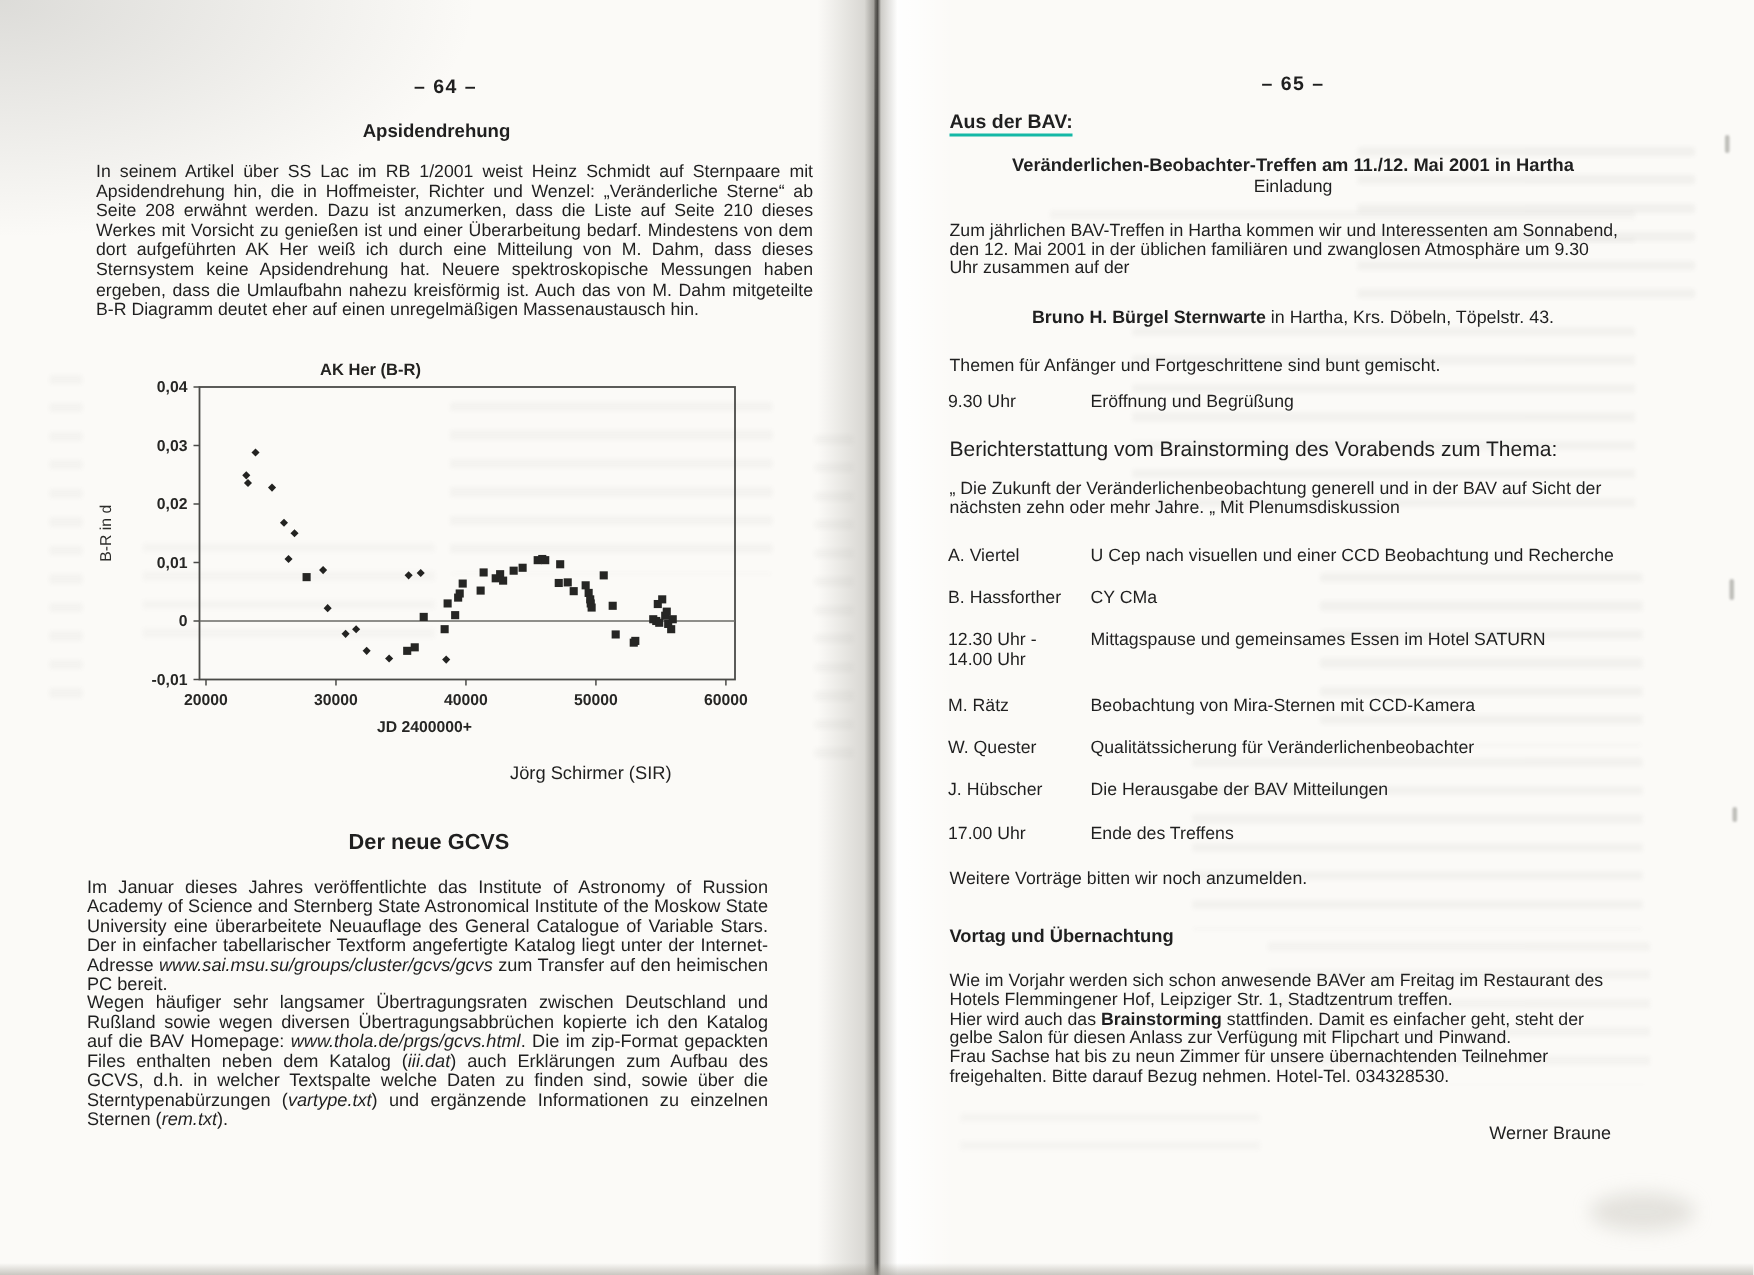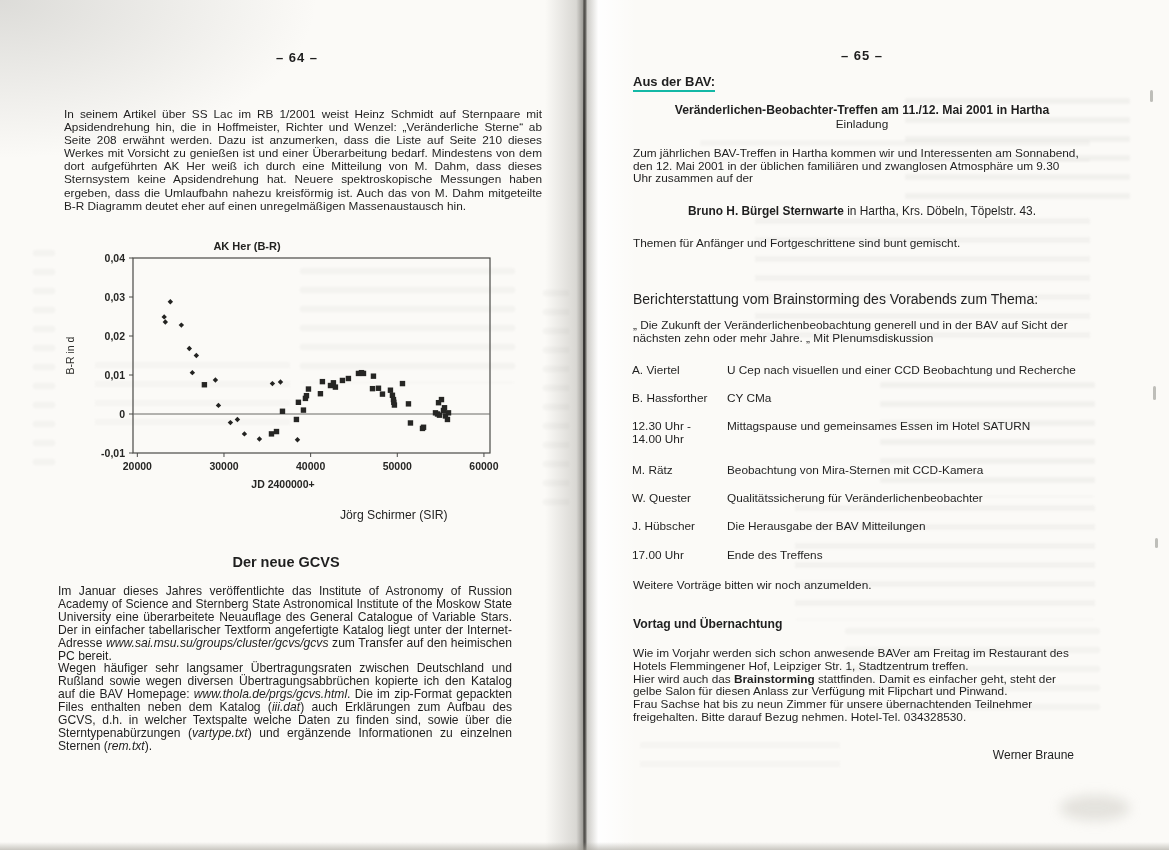--- a/index.html
+++ b/index.html
@@ -72,20 +72,21 @@
 <div class="ghost" style="left:640px;top:742px;width:200px;height:36px;opacity:.06;"></div>
 <div class="ghost" style="left:300px;top:268px;width:215px;height:115px;opacity:.08;"></div>
 <div class="ghost" style="left:95px;top:362px;width:195px;height:66px;opacity:.06;"></div>
 <div class="ghost" style="left:33px;top:250px;width:22px;height:220px;opacity:.08;"></div>
 <div class="ghost" style="left:543px;top:290px;width:26px;height:220px;opacity:.08;"></div>
 
 <div id="page-left" class="page">
 
   <div class="abs pagenum" style="left:197px;top:50px;width:200px;">–  64  –</div>
 
+  <div class="abs h-sans center" style="left:40px;top:80px;width:502px;">Apsidendrehung</div>
 
   <div class="abs sans-body just" style="left:64px;top:108px;width:478px;">In seinem Artikel über SS Lac im RB 1/2001 weist Heinz Schmidt auf Sternpaare mit Apsidendrehung hin, die in Hoffmeister, Richter und Wenzel: „Veränderliche Sterne“ ab Seite 208 erwähnt werden. Dazu ist anzumerken, dass die Liste auf Seite 210 dieses Werkes mit Vorsicht zu genießen ist und einer Überarbeitung bedarf. Mindestens von dem dort aufgeführten AK Her weiß ich durch eine Mitteilung von M. Dahm, dass dieses Sternsystem keine Apsidendrehung hat. Neuere spektroskopische Messungen haben ergeben, dass die Umlaufbahn nahezu kreisförmig ist. Auch das von M. Dahm mitgeteilte B-R Diagramm deutet eher auf einen unregelmäßigen Massenaustausch hin.</div>
 
   <div class="abs" style="left:58px;top:238px;width:470px;height:265px;" id="chart-holder"><svg width="470" height="265" viewBox="0 0 470 265">
         <rect x="75" y="20" width="357" height="195" fill="none" stroke="#4a4a47" stroke-width="1.2"></rect>
         <line x1="75" y1="176" x2="432" y2="176" stroke="#6a6a66" stroke-width="1"></line>
         <line x1="71" y1="20" x2="75" y2="20" stroke="#4a4a47" stroke-width="1"></line>
         <text x="67" y="23.5" text-anchor="end" font-size="10.5" font-weight="bold" fill="#262624">0,04</text>
         <line x1="71" y1="59.00000000000001" x2="75" y2="59.00000000000001" stroke="#4a4a47" stroke-width="1"></line>
         <text x="67" y="62.50000000000001" text-anchor="end" font-size="10.5" font-weight="bold" fill="#262624">0,03</text>
@@ -196,20 +197,24 @@
   <div class="abs center" style="left:0px;top:117px;width:460px;font-size:11.8px;">Einladung</div>
 
   <div class="abs sans-body pre" style="left:1px;top:147px;width:470px;line-height:12.6px;">Zum jährlichen BAV-Treffen in Hartha kommen wir und Interessenten am Sonnabend,
 den 12. Mai 2001 in der  üblichen familiären und zwanglosen Atmosphäre um 9.30
 Uhr zusammen auf der</div>
 
   <div class="abs center" style="left:0px;top:204px;width:460px;font-size:11.9px;"><span style="font-weight: bold;">Bruno H. Bürgel Sternwarte</span><span> in Hartha, Krs. Döbeln, Töpelstr. 43.</span></div>
 
   <div class="abs" style="left:1px;top:236px;font-size:11.8px;">Themen für Anfänger und Fortgeschrittene sind bunt gemischt.</div>
 
+  <div class="sched-row" style="top:261px;">
+    <div class="sched-label">9.30 Uhr</div>
+    <div class="sched-text">Eröffnung und Begrüßung</div>
+  </div>
 
   <div class="abs" style="left:1px;top:291px;font-size:14px;">Berichterstattung  vom Brainstorming des Vorabends zum Thema:</div>
 
   <div class="abs sans-body pre" style="left:1px;top:319px;width:470px;line-height:12.8px;">„ Die Zukunft der Veränderlichenbeobachtung generell und in der  BAV auf Sicht der
 nächsten zehn oder mehr Jahre. „ Mit Plenumsdiskussion</div>
 
   <div class="sched-row" style="top:364px;">
     <div class="sched-label">A. Viertel</div>
     <div class="sched-text">U Cep nach visuellen und einer CCD Beobachtung und Recherche</div>
   </div>

